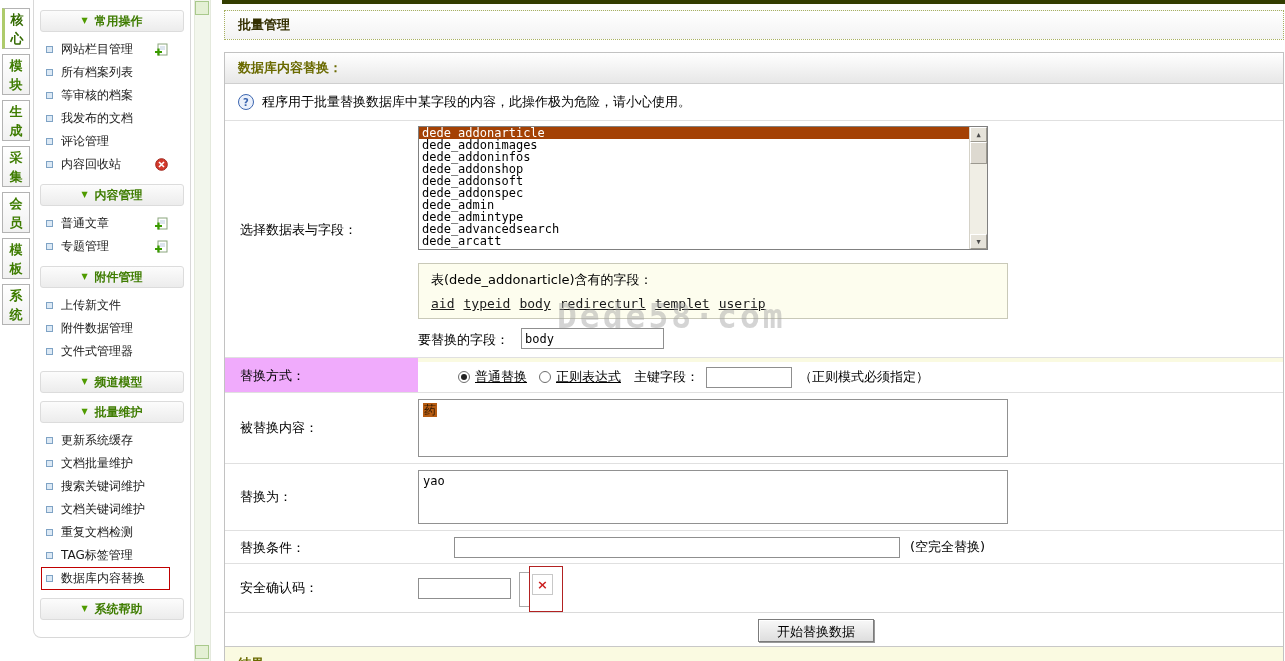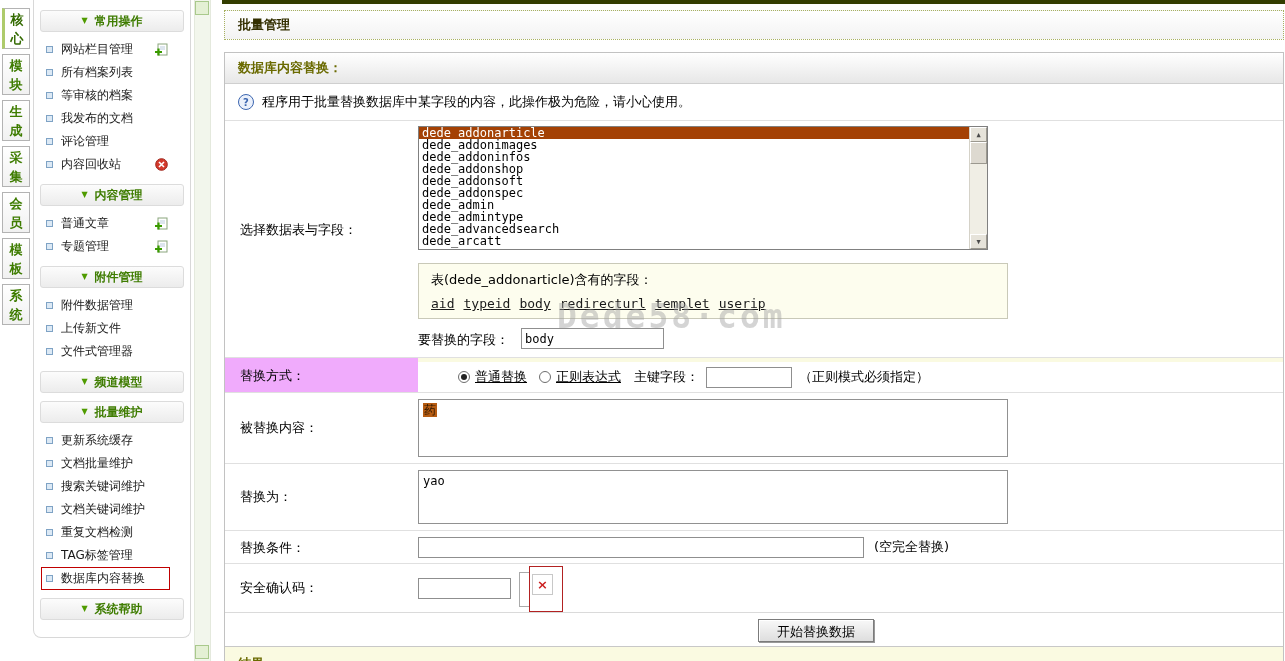--- a/index.html
+++ b/index.html
@@ -106,21 +106,21 @@
   .row-area .fctrl{padding:6px 0;}
   .tarea{
     box-sizing:border-box;width:590px;border:1px solid #919191;background:#fff;padding:3px 4px;
     font-family:"DejaVu Sans Mono","Liberation Mono",monospace;font-size:12px;line-height:14px;cursor:text;
   }
   .tarea.h1{height:58px;}
   .tarea.h2{height:54px;}
   .hl{background:#b65c12;color:#2e1700;padding:0 1px;}
   
   .row-inline .fctrl{display:flex;align-items:center;gap:10px;padding:5px 0;}
-  .row-cond{height:32px;}
+  .row-cond{height:32px;gap:36px;}
   .row-cond .flabel{padding-top:8px;}
   .row-capt{height:48px;}
   .row-capt .flabel{padding-top:15px;}
   .captcha{position:relative;width:34px;height:45px;margin-left:8px;}
   .captcha .ghost{position:absolute;left:-10px;top:6px;width:30px;height:33px;border:1px solid #aaa;background:#fff;}
   .captcha .redbox{position:absolute;left:0;top:0;width:32px;height:44px;border:1px solid #b22222;background:#fff;}
   .captcha .imgbox{
     position:absolute;left:3px;top:8px;width:19px;height:19px;border:1px solid #c8c8c8;background:#fff;
     display:flex;align-items:center;justify-content:center;color:#cc2222;font-weight:bold;font-size:13px;
   }
@@ -224,25 +224,25 @@
           <path d="M1 9h7M4.5 5.5v7" stroke="#3a9b00" stroke-width="2.2"></path>
         </svg>
       </span>
     </div>
     <div class="sec-h">
       <span class="tri">▼</span>
       <span>附件管理</span>
     </div>
     <div class="mi">
       <span class="bullet"></span>
+      <span class="mi-t">上传新文件</span>
+    </div>
+    <div class="mi">
+      <span class="bullet"></span>
       <span class="mi-t">附件数据管理</span>
-    </div>
-    <div class="mi">
-      <span class="bullet"></span>
-      <span class="mi-t">上传新文件</span>
     </div>
     <div class="mi">
       <span class="bullet"></span>
       <span class="mi-t">文件式管理器</span>
     </div>
     <div class="sec-h">
       <span class="tri">▼</span>
       <span>频道模型</span>
     </div>
     <div class="sec-h">

